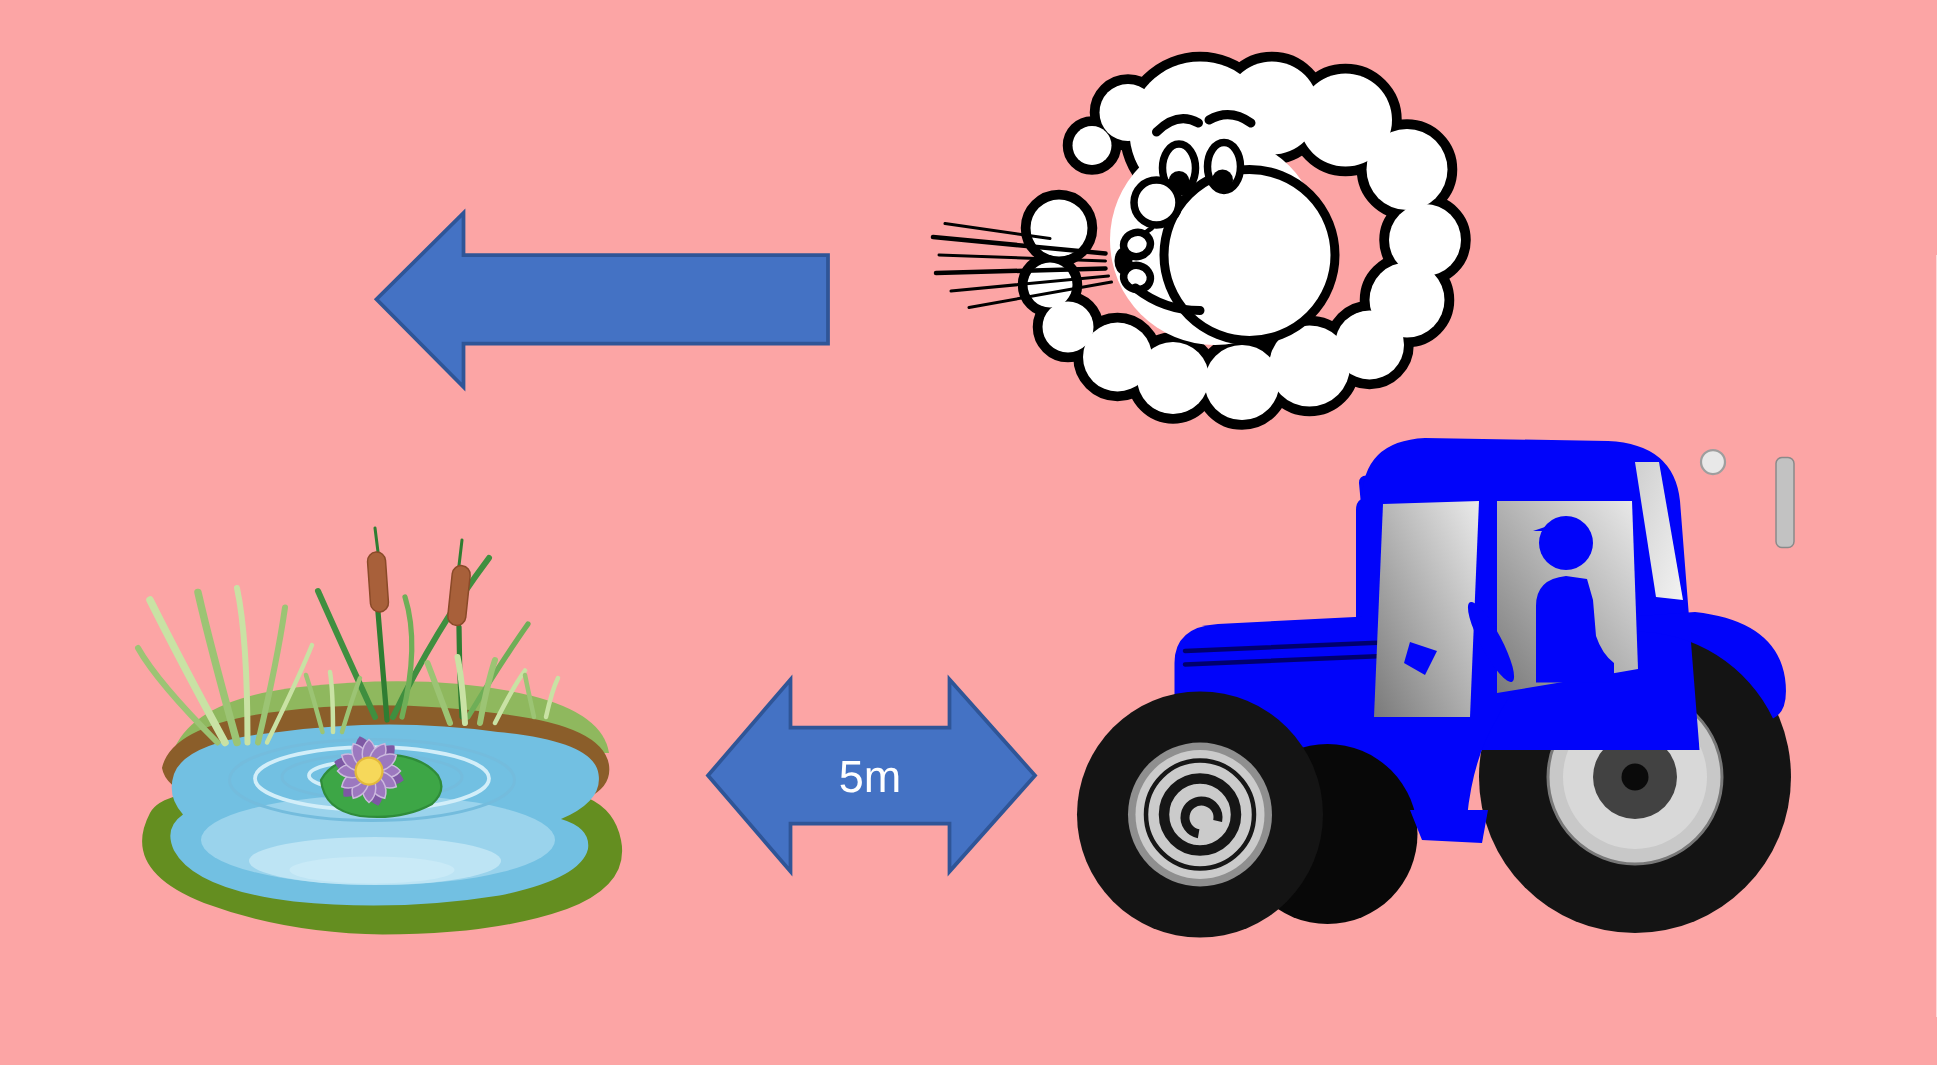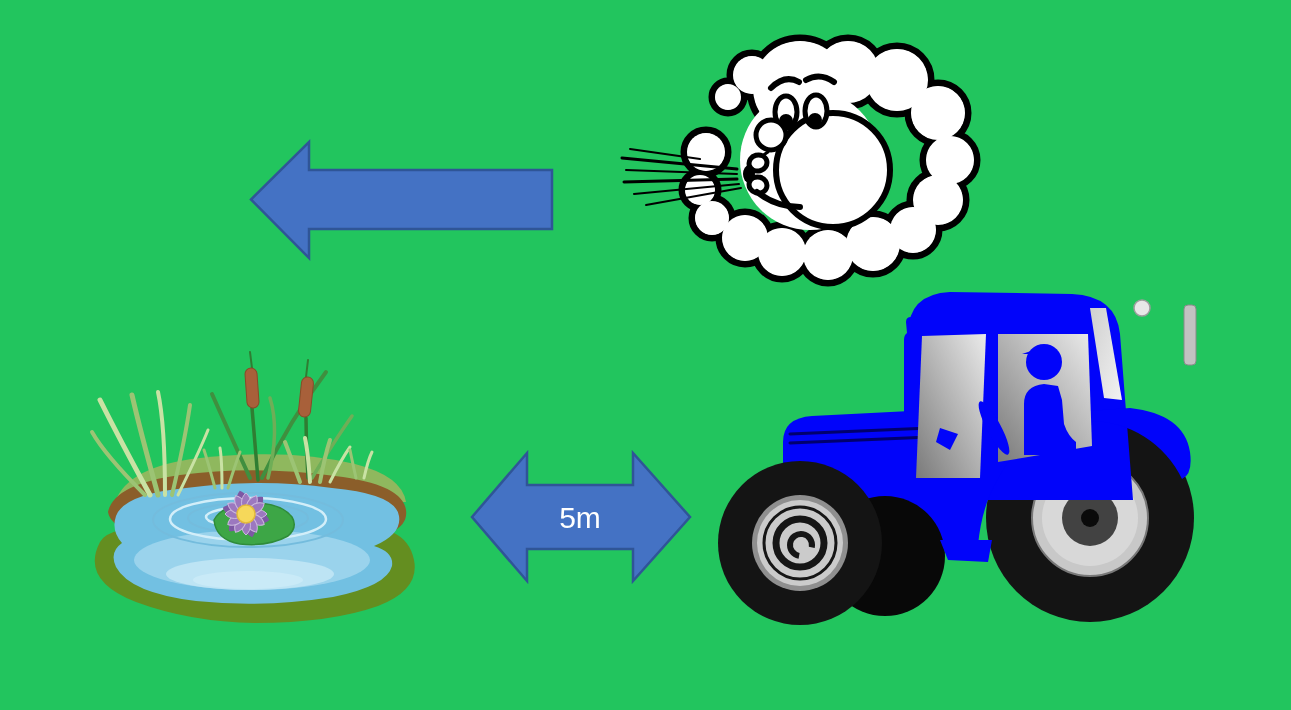--- a/index.html
+++ b/index.html
@@ -1,16 +1,16 @@
 <!DOCTYPE html>
 <html><head>
 <meta charset="utf-8">
 <style>
   html,body{margin:0;padding:0;background:#fff;}
-  .stage{position:relative;width:1291px;height:710px;background:#22c55e;overflow:hidden;
+  .stage{position:relative;width:1291px;height:710px;background:#fca5a5;overflow:hidden;
          font-family:"Liberation Sans", sans-serif;}
   svg{display:block;}
   text{font-family:"Liberation Sans", sans-serif;}
 </style>
 </head>
 <body>
 
 <div class="stage">
 <svg width="1291" height="710" viewBox="0 0 1291 710">
   <defs>

